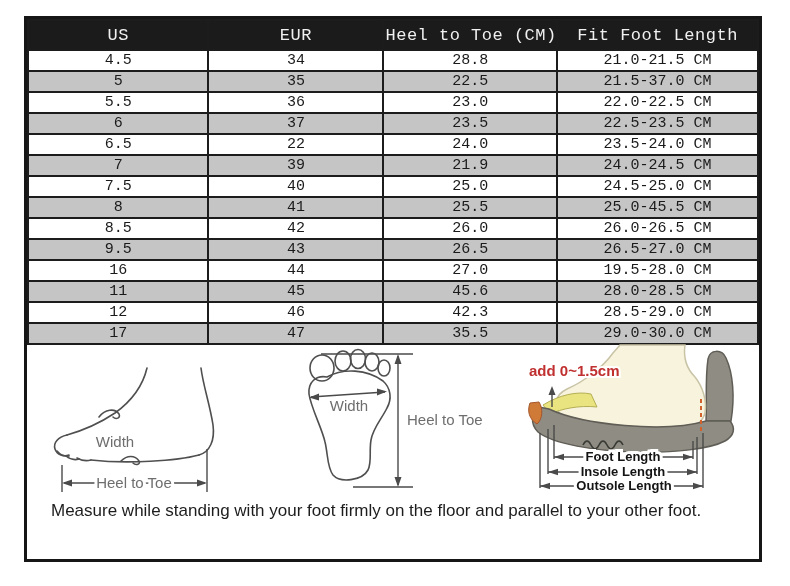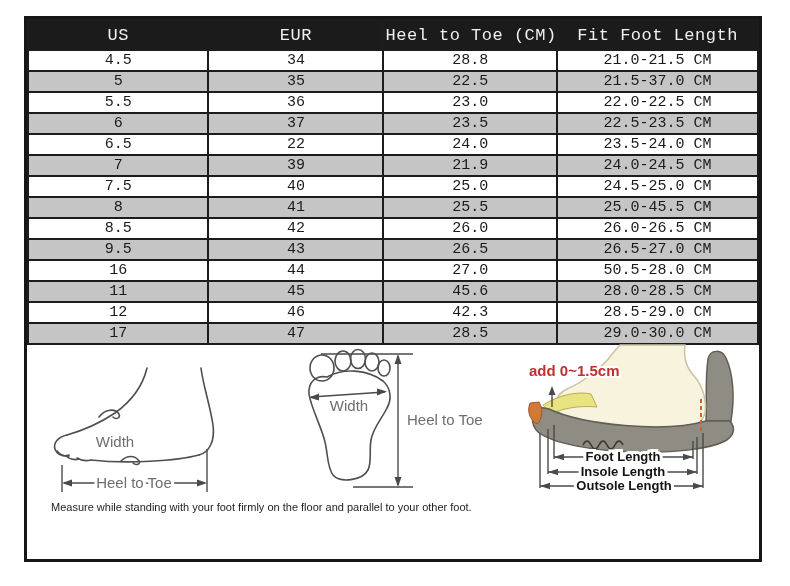--- a/index.html
+++ b/index.html
@@ -29,21 +29,21 @@
   .sk{fill:none;stroke:#4f4f4f;stroke-width:1.6;stroke-linecap:round;stroke-linejoin:round;}
   .mline{stroke:#4a4a4a;stroke-width:1.4;fill:none;}
   .mhead{fill:#4a4a4a;stroke:none;}
   .glabel{font-family:"Liberation Sans",sans-serif;font-size:15px;fill:#6e6e6e;
           paint-order:stroke;stroke:#ffffff;stroke-width:6px;}
   .blabel{font-family:"Liberation Sans",sans-serif;font-size:13px;font-weight:bold;fill:#141414;
           paint-order:stroke;stroke:#ffffff;stroke-width:6px;}
   .rlabel{font-family:"Liberation Sans",sans-serif;font-size:15px;font-weight:bold;fill:#c13030;
           paint-order:stroke;stroke:#ffffff;stroke-width:4px;}
 
-  .note{margin-top:4px;padding-left:24px;font-size:11px;color:#1d1d1d;
+  .note{margin-top:4px;padding-left:24px;font-size:17px;color:#1d1d1d;
         font-family:"Liberation Sans",sans-serif;}
 </style>
 </head>
 <body>
 
 <div class="page">
   <div class="frame">
 
     <table class="size-table">
       <colgroup>
@@ -118,38 +118,38 @@
           <tr class="alt">
             <td>9.5</td>
             <td>43</td>
             <td>26.5</td>
             <td>26.5-27.0 CM</td>
           </tr>
           <tr>
             <td>16</td>
             <td>44</td>
             <td>27.0</td>
-            <td>50.5-28.0 CM</td>
+            <td>19.5-28.0 CM</td>
           </tr>
           <tr class="alt">
             <td>11</td>
             <td>45</td>
             <td>45.6</td>
             <td>28.0-28.5 CM</td>
           </tr>
           <tr>
             <td>12</td>
             <td>46</td>
             <td>42.3</td>
             <td>28.5-29.0 CM</td>
           </tr>
           <tr class="alt">
             <td>17</td>
             <td>47</td>
-            <td>28.5</td>
+            <td>35.5</td>
             <td>29.0-30.0 CM</td>
           </tr>
         </tbody>
     </table>
 
     <div class="diagrams">
 
       <svg class="svg-side" width="190" height="152" viewBox="0 0 190 152">
         <path class="sk" d="M 100,23 C 96,40 86,55 68,68 C 50,80 34,86 20,90"></path>
         <path class="sk" d="M 20,90 C 11,92 6,98 8,104 C 10,110 17,112 22,110"></path>

